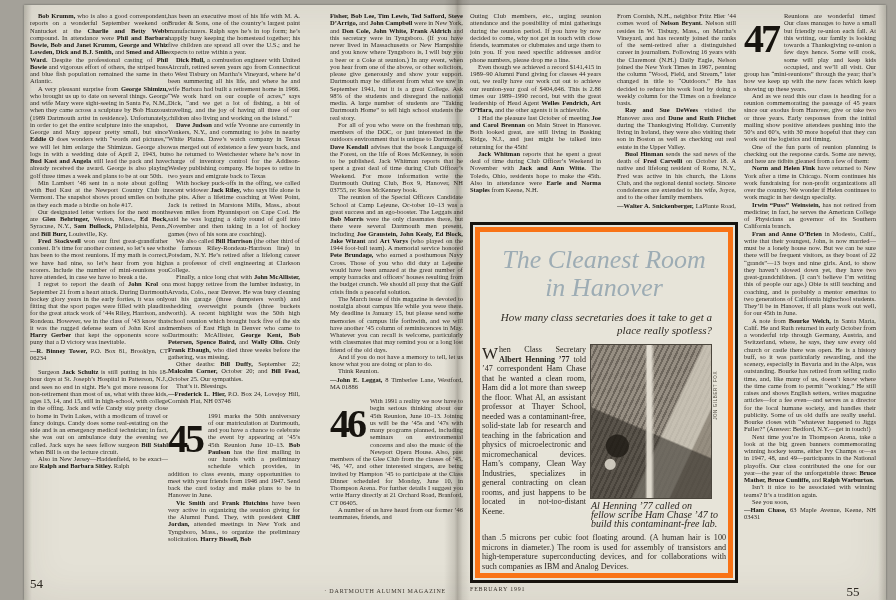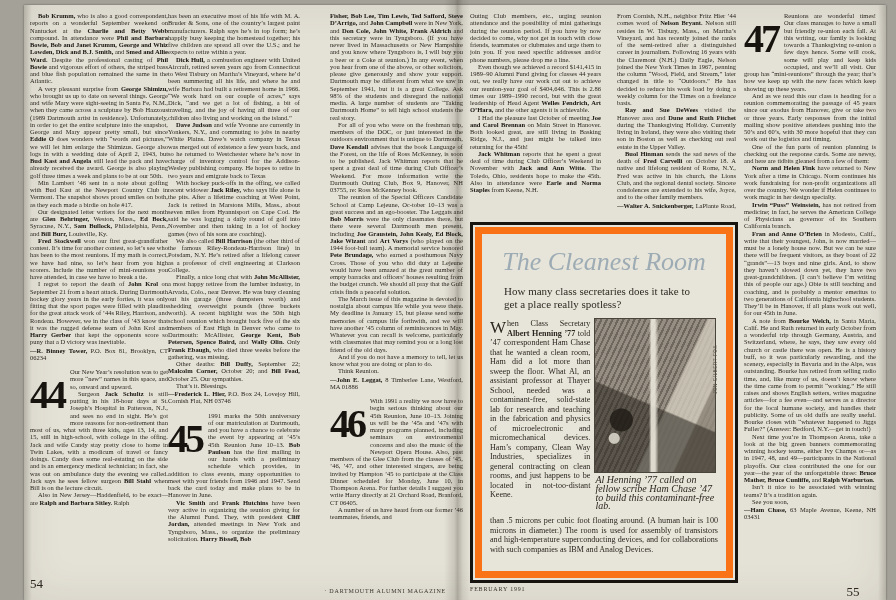--- a/index.html
+++ b/index.html
@@ -40,31 +40,32 @@
   }
 
   .pn { position:absolute; font-size:13px; color:#2b2620; }
   .foot { position:absolute; font-size:6px; letter-spacing:.8px; color:#39342c; }
 
   .artbox {
     position:absolute; left:470px; top:222px; width:268px; height:361px;
     border:3px solid #17130e; padding:2px; background:#e7e4d9;
   }
   .artbox-inner {
-    width:100%; height:100%; border:7px solid #f97316;
-    padding:6px 8px; overflow:hidden; position:relative;
+    width:100%; height:100%; border:5px solid #f97316;
+    padding:6px 2px; overflow:hidden; position:relative;
   }
   .art-title {
     text-align:center; font-style:italic; color:#9dacb4;
     font-size:26px; line-height:28px; margin-top:8px;
     font-family:"Liberation Serif", serif;
   }
   .art-deck {
-    text-align:left; font-size:11px; line-height:12.5px; color:#2f2b24;
+    text-align:right; font-size:11px; line-height:12.5px; color:#2f2b24;
     margin:9px 14px 0 14px;
+    font-style:italic;
   }
   .art-cols { display:flex; gap:5px; margin-top:9px; }
   .art-left { width:104px; }
   .art-right { width:127px; position:relative; }
   .art-body {
     font-size:8.1px; line-height:9.5px; text-align:justify; color:#2b2620; margin:0;
   }
   .art-body + .art-body { text-indent:8px; margin-top:0; }
   .dropcap { float:left; font-size:17px; line-height:15px; padding:1px 1px 0 0; font-weight:normal; }
   .photo {
@@ -99,21 +100,20 @@
 
 <div class="col" style="left:30px; top:12px; width:138px; height:566px;">
   <p><b>Bob Krumm,</b> who is also a good correspondent, reports on a wonderful September weekend on Nantucket at the <b>Charlie and Betty Webb</b> compound. In attendance were <b>Phil and Barbara Bowie, Bob and Janet Krumm, George and Whiz Lowden, Dick and B.J. Smith,</b> and <b>Smed and Allie Ward.</b> Despite the professional casting of <b>Phil Bowie</b> and vigorous effort of others, the striped bass and blue fish population remained the same in the Atlantic.</p>
   <p>A very pleasant surprise from <b>George Shimizu,</b> who brought us up to date on several things. George and wife Mary were sight-seeing in Santa Fe, N.M., when they came across a sculpture by Bob Hazzous (1989 Dartmouth artist in residence). Unfortunately, in order to get the entire sculpture into the snapshot, George and Mary appear pretty small, but since <b>Eddie O</b> does wonders with “words and pictures,” we will let him enlarge the Shimizus. George also logs in with a wedding date of April 2, 1943, but <b>Bud Kast and Angela</b> still lead the pack and have already received the award. George is also playing golf three times a week and plans to be at our 50th.</p>
   <p>Min Lambert ’46 sent in a note about golfing with Bud Kast at the Newport Country Club in Vermont. The snapshot shows proud smiles on both, as they each made a birdie on hole #17.</p>
   <p>Our designated letter writers for the next month are <b>Glen Behringer,</b> Weston, Mass., <b>Ed Bock,</b> Syracuse, N.Y., <b>Sam Bullock,</b> Philadelphia, Penn., and <b>Bill Burr,</b> Louisville, Ky.</p>
   <p><b>Fred Stockwell</b> won our first great-grandfather contest. It’s time for another contest, so let’s see who has been to the most reunions. If my math is correct, we have had nine, so let’s hear from you high scorers. Include the number of mini-reunions you have attended, in case we have to break a tie.</p>
   <p>I regret to report the death of <b>John Krol</b> on September 21 from a heart attack. During Dartmouth hockey glory years in the early forties, it was only fitting that the sport pages were filled with plaudits for the great attack work of ’44s Riley, Harrison, and Rondeau. However, we in the class of ’43 know that it was the rugged defense team of John Krol and <b>Harry Gerber</b> that kept the opponents score so puny that a D victory was inevitable.</p>
   <p class="byline"><b>—R. Binney Tower,</b> P.O. Box 81, Brooklyn, CT 06234</p>
   <div class="section">
-    <p class="intro"><span class="bignum">44</span><span>Our New Year’s resolution was to get more “new” names in this space, and so, onward and upward.</span></p>
     <p>Surgeon <b>Jack Schultz</b> is still putting in his 18-hour days at St. Joseph’s Hospital in Patterson, N.J., and sees no end in sight. He’s got more reasons for non-retirement than most of us, what with three kids, ages 13, 14, and 15, still in high-school, with college in the offing. Jack and wife Candy stay pretty close to home in Twin Lakes, with a modicum of travel or fancy doings. Candy does some real-estating on the side and is an emergency medical technician; in fact, she was out on ambulance duty the evening we called. Jack says he sees fellow surgeon <b>Bill Stahl</b> when Bill is on the lecture circuit.</p>
     <p>Also in New Jersey—Haddenfield, to be exact—are <b>Ralph and Barbara Sitley.</b> Ralph</p>
   </div>
 </div>
 
 <div class="col" style="left:168px; top:12px; width:132px; height:566px;">
   <p class="cont">has been an executive most of his life with M. A. Bruder &amp; Sons, one of the country’s largest paint manufacturers. Ralph says he’s in top form; he’s happily busy keeping the homestead together; his five children are spread all over the U.S.; and he expects to retire within a year.</p>
   <p><b>Dick Hull,</b> a combustion engineer with United Aircraft, retired seven years ago from Connecticut to West Tisbury on Martha’s Vineyard, where he’d been summering all his life, and where he and wife Barbara had built a retirement home in 1966. “We work hard on our couple of acres,” says Dick, “and we get a lot of fishing, a bit of traveling, and the joy of having all three of our children also living and working on the island.”</p>
   <p><b>Dave Judson</b> and wife Yvonne are currently in Yonkers, N.Y., and commuting to jobs in nearby White Plains. Dave’s watch company in Texas was merged out of existence a few years back, and so he returned to Westchester where he’s now in charge of inventory control for the Addison-Wesley publishing company. He hopes to retire in two years and emigrate back to Texas</p>
   <p>With hockey puck-offs in the offing, we called recent widower <b>Jack Riley,</b> who says life alone is the pits. After a lifetime coaching at West Point, Jack is retired in Marstons Mills, Mass., about seven miles from Hyannisport on Cape Cod. He said he was logging a daily round of golf into November and then taking in a lot of hockey games (two of his sons are coaching).</p>
@@ -169,20 +169,21 @@
     <p>Isn’t it nice to be associated with winning teams? It’s a tradition again.</p>
     <p>See you soon,</p>
     <p class="byline"><b>—Ham Chase,</b> 63 Maple Avenue, Keene, NH 03431</p>
   </div>
 </div>
 
 <div class="artbox">
   <div class="artbox-inner">
     <div class="art-title">
       <span>The Cleanest Room</span><br>
+      <span>in Hanover</span>
     </div>
     <div class="art-deck">How many class secretaries does it take to get a place really spotless?</div>
     <div class="art-cols">
       <div class="art-left">
         <p class="art-body"><span class="dropcap">W</span><span>hen Class Secretary <b>Albert Henning ’77</b> told ’47 correspondent Ham Chase that he wanted a clean room, Ham did a lot more than sweep the floor. What Al, an assistant professor at Thayer School, needed was a contaminant-free, solid-state lab for research and teaching in the fabrication and physics of microelectronic and micromechanical devices. Ham’s company, Clean Way Industries, specializes in general contracting on clean rooms, and just happens to be located in not-too-distant Keene.</span></p>
       </div>
       <div class="art-right">
         <div class="photo"></div>
         <div class="credit">JON GILBERT FOX</div>
         <div class="caption">Al Henning ’77 called on fellow scribe Ham Chase ’47 to build this contaminant-free lab.</div>

